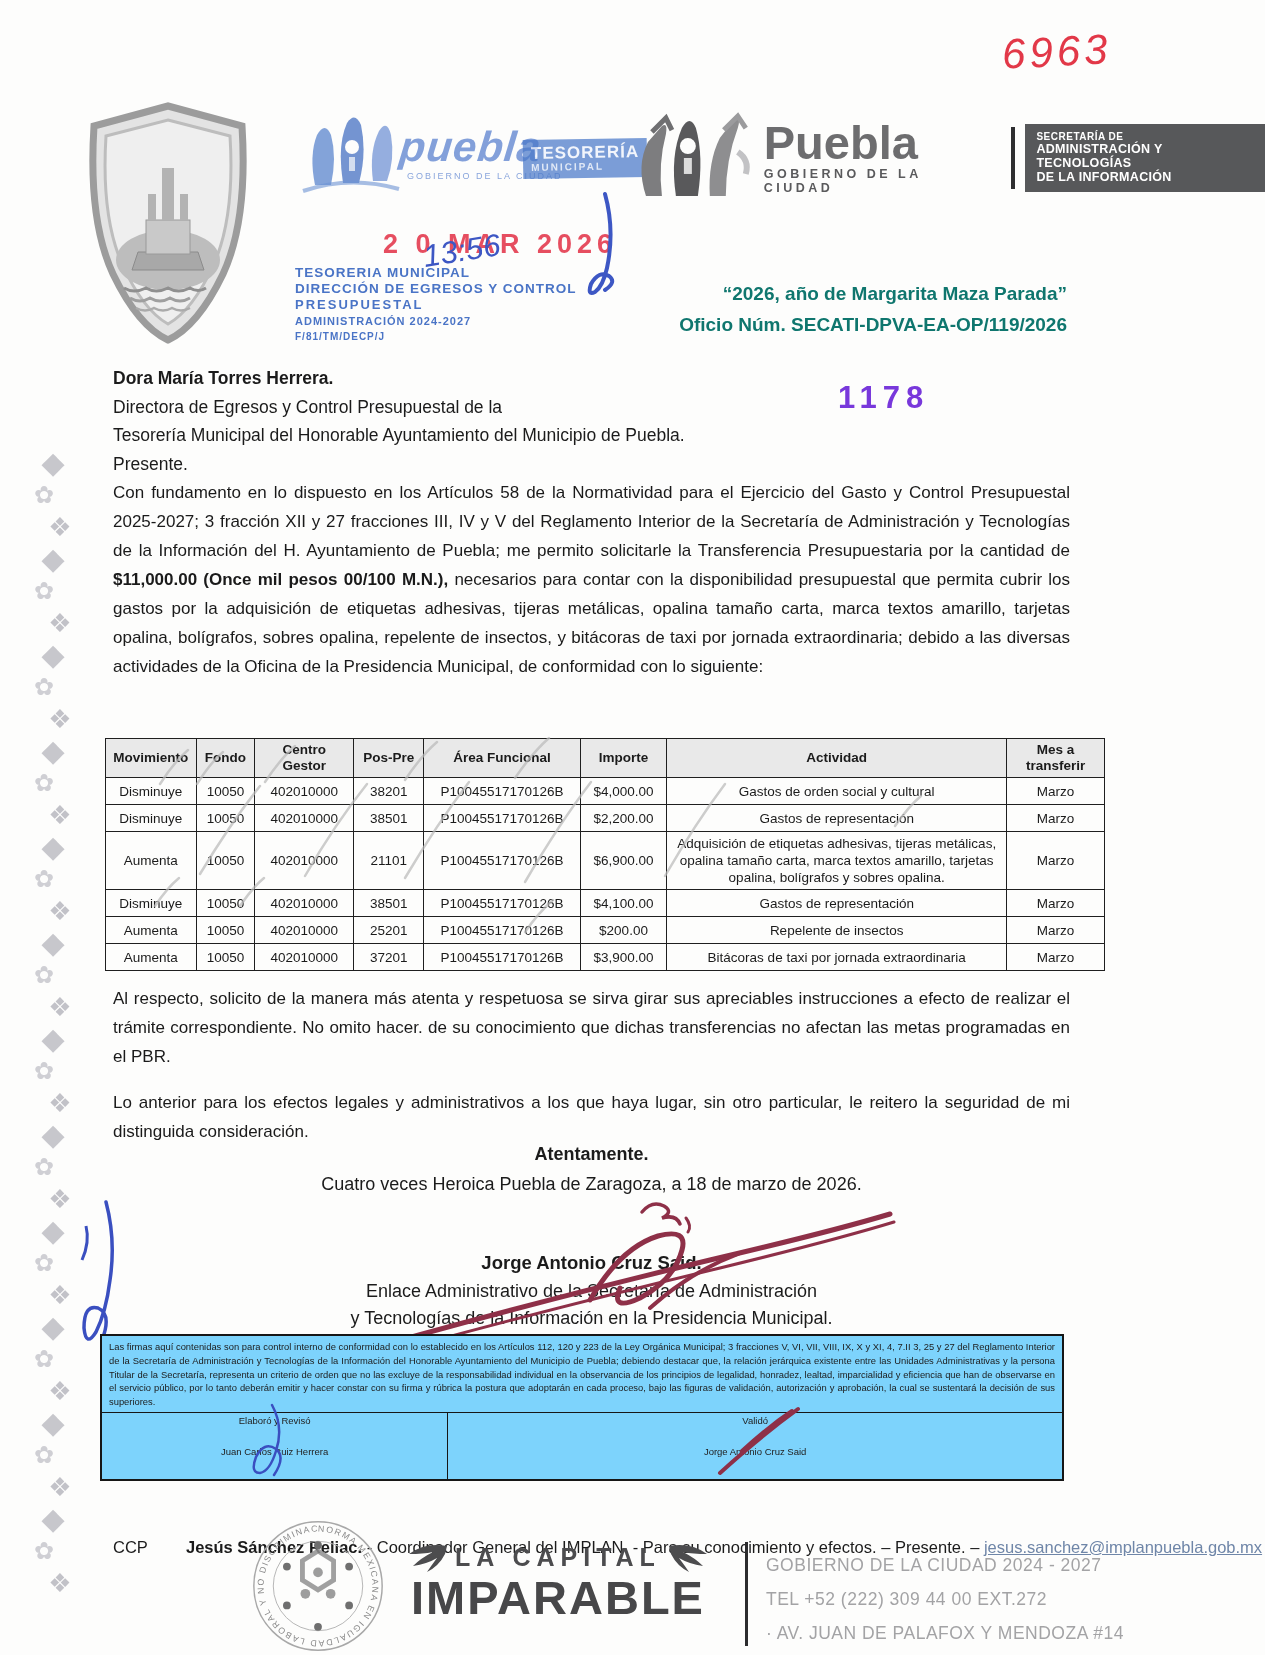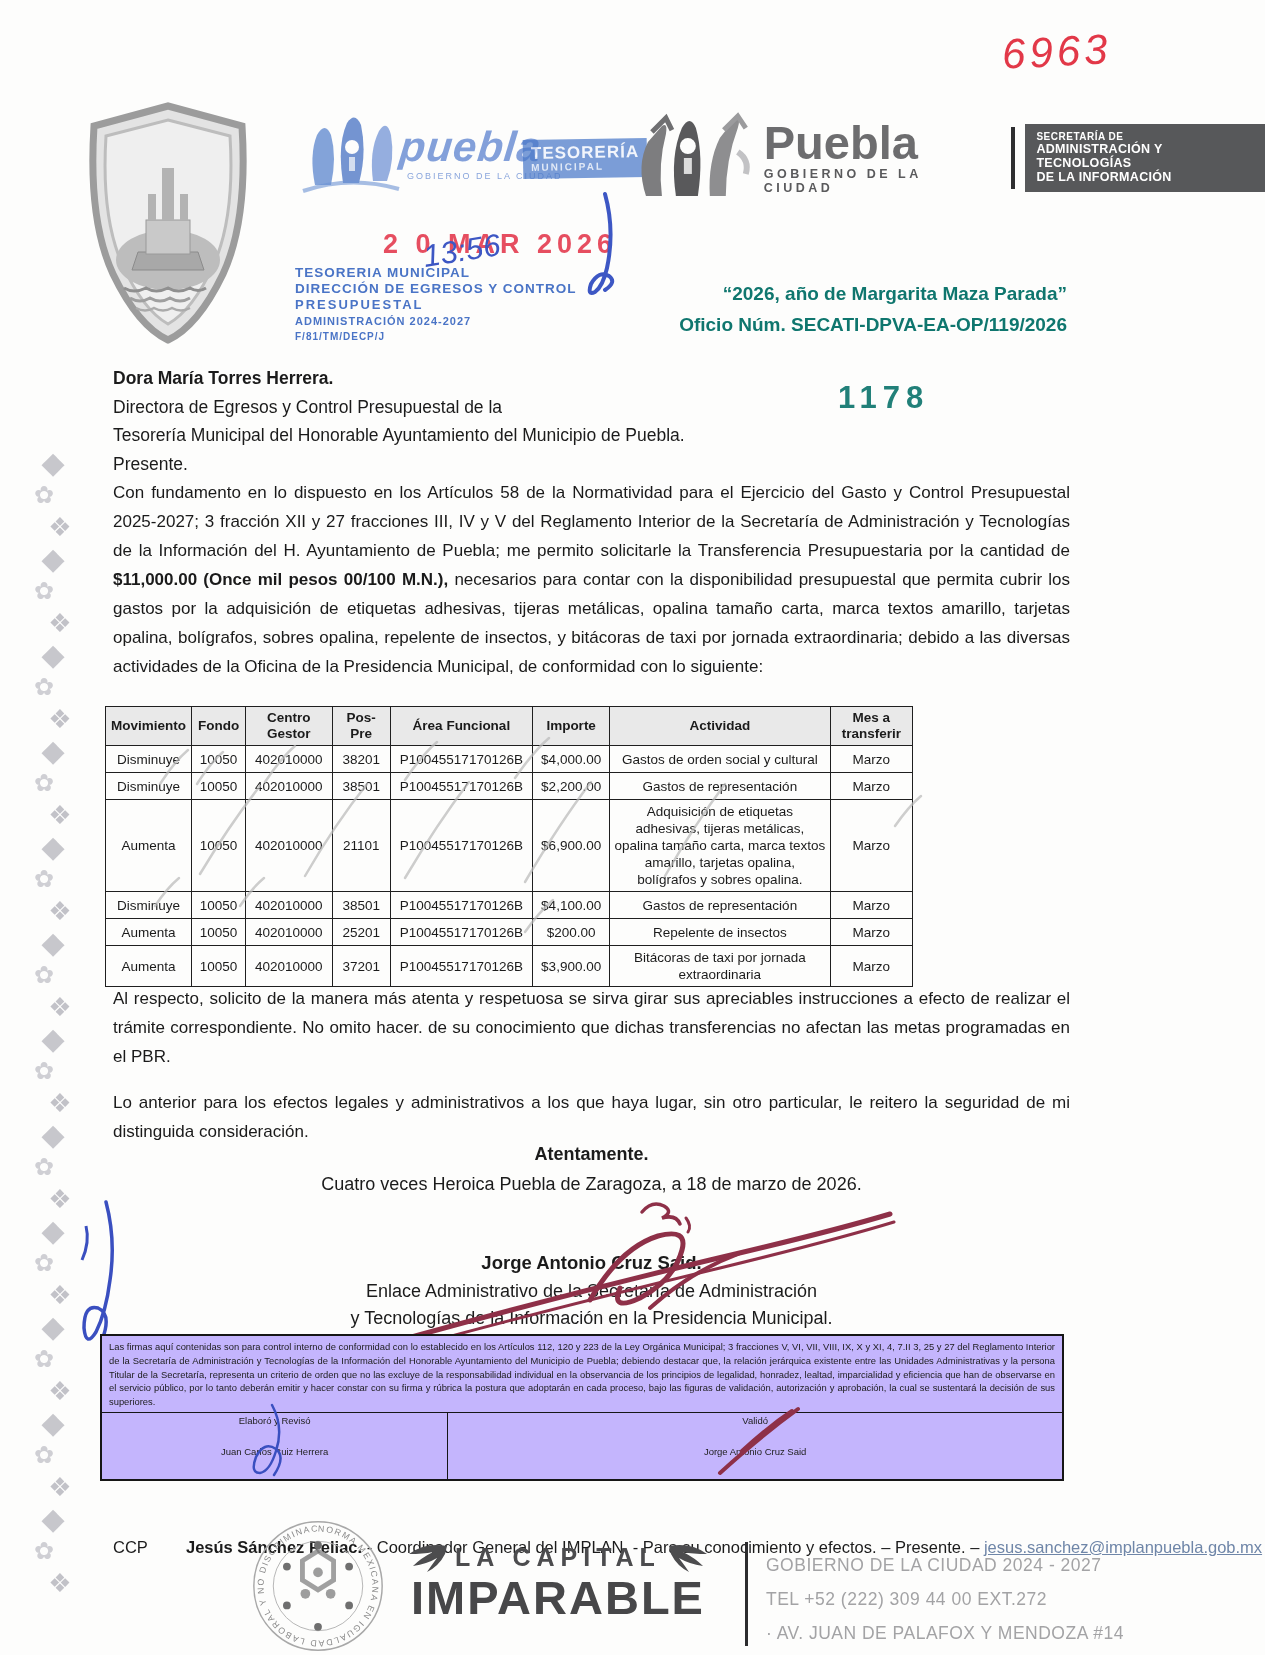--- a/index.html
+++ b/index.html
@@ -8,21 +8,21 @@
 
   
   .ornament{position:absolute;left:18px;top:448px;width:70px;display:flex;flex-direction:column;align-items:center;gap:2px;color:#c7c7cc;user-select:none;}
   .ornament span{font-size:30px;line-height:30px;}
   .ornament span:nth-child(3n+2){font-size:24px;color:#cfcfd4;margin-left:-18px;}
   .ornament span:nth-child(3n){font-size:26px;color:#c2c2c8;margin-left:14px;}
 
   
   .hand-red{position:absolute;color:#e23848;font-style:italic;transform:rotate(-3deg);font-weight:500;}
   .num-6963{left:1002px;top:28px;font-size:42px;letter-spacing:4px;}
-  .stamp-1178{position:absolute;left:838px;top:380px;color:#0f766e;font-size:31px;font-weight:700;letter-spacing:6px;opacity:.92;}
+  .stamp-1178{position:absolute;left:838px;top:380px;color:#6d28d9;font-size:31px;font-weight:700;letter-spacing:6px;opacity:.92;}
 
   
   .shield{position:absolute;left:84px;top:102px;}
 
   
   .bluestamp{position:absolute;left:295px;top:105px;width:360px;color:#4a74c6;}
   .bs-logo-row{position:relative;height:95px;}
   .bs-script{position:absolute;left:105px;top:18px;font-size:42px;font-weight:700;font-style:italic;color:#5b82cf;opacity:.75;letter-spacing:1px;transform:skewX(-6deg);}
   .bs-gob{position:absolute;left:112px;top:66px;font-size:9px;letter-spacing:2px;color:#6c8fd4;opacity:.8;}
   .bs-box{position:absolute;left:228px;top:34px;background:#4a79c9;opacity:.72;color:#eef3fc;padding:4px 8px 6px;transform:rotate(-1deg);}
@@ -56,38 +56,38 @@
   .addressee .bold{font-weight:700;}
 
   
   .para{position:absolute;left:113px;width:957px;text-align:justify;font-size:17px;line-height:29px;color:#1a1a1a;}
   .p1{top:478px;}
   .p2{top:984px;}
   .p3{top:1088px;}
   .bold{font-weight:700;}
 
   
-  .ttable{position:absolute;left:105px;top:706px;border-collapse:collapse;width:808px;font-size:13.5px;}
+  .ttable{position:absolute;left:105px;top:738px;border-collapse:collapse;width:1000px;font-size:13.5px;}
   .ttable th,.ttable td{border:1.5px solid #1f1f1f;text-align:center;padding:3px 4px;vertical-align:middle;}
   .ttable th{background:#e9e9e9;font-weight:700;font-size:13.5px;line-height:16px;}
   .ttable td{line-height:17px;}
   .ttable tr{height:27px;}
 
   
   .closing{position:absolute;left:113px;width:957px;text-align:center;}
   .atentamente{top:1144px;font-weight:700;font-size:18px;}
   .dateline{top:1174px;font-size:18px;}
   .signer-name{top:1252px;font-weight:700;font-size:18.5px;}
   .signer-t1{top:1281px;font-size:18px;}
   .signer-t2{top:1308px;font-size:18px;}
 
   svg.overlay{position:absolute;pointer-events:none;}
 
   
-  .legal{position:absolute;left:100px;top:1334px;width:960px;border:2px solid #161616;background:#c4b5fd;}
+  .legal{position:absolute;left:100px;top:1334px;width:960px;border:2px solid #161616;background:#7dd3fc;}
   .legal-text{font-size:9.4px;line-height:13.8px;color:#1c1c1c;padding:4px 7px 3px;text-align:justify;}
   .legal-sig{display:flex;border-top:1.5px solid #161616;height:66px;position:relative;}
   .legal-col{padding-top:2px;text-align:center;font-size:9.5px;color:#222;}
   .legal-col .nm{margin-top:20px;font-size:9.5px;}
   .col-a{width:36%;border-right:1.5px solid #161616;}
   .col-b{width:64%;}
 
   
   .ccp{position:absolute;left:113px;top:1538px;font-size:16.5px;display:flex;justify-content:space-between;}
   .ccp-label{width:73px;}

